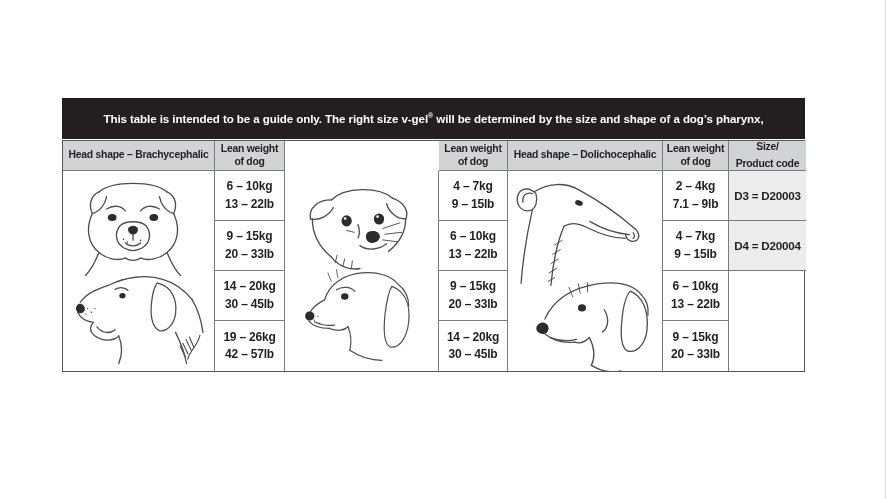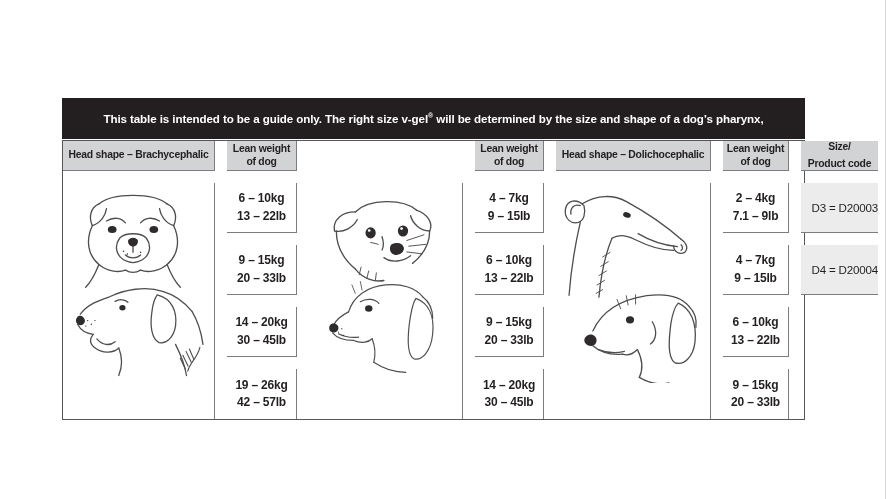--- a/index.html
+++ b/index.html
@@ -20,38 +20,37 @@
     display:flex;flex-direction:column;justify-content:center;text-align:center;
     font-size:11.6px;font-weight:bold;line-height:1.5;letter-spacing:-0.1px;
   }
   .banner sup{font-size:7px;vertical-align:super;line-height:0;}
   .grid{
     display:grid;
     grid-template-columns:152px 70px 154px 69px 155px 66px 77px;
     grid-template-rows:30px 50px 50px 50px 50px;
     border:1px solid var(--bd-dark);
     box-sizing:border-box;
-    gap:12px;
   }
   .cell{
     box-sizing:border-box;
     border-right:1px solid var(--bd);
     border-bottom:1px solid var(--bd);
     display:flex;flex-direction:column;align-items:center;justify-content:center;
     text-align:center;overflow:hidden;position:relative;background:#fff;
   }
   .c1{grid-column:1}.c2{grid-column:2}.c3{grid-column:3}.c4{grid-column:4}
   .c5{grid-column:5}.c6{grid-column:6}.c7{grid-column:7}
   .rowh{grid-row:1}.r1{grid-row:2}.r2{grid-row:3}.r3{grid-row:4}.r4{grid-row:5}
   .c7.cell{border-right:none;background:#ececed;}
   .r4.cell,.ic{border-bottom:none;}
   .hc{background:#d2d3d5;font-weight:bold;font-size:10.4px;line-height:1.18;letter-spacing:-0.25px;}
   .hc.c7{background:#d2d3d5;justify-content:space-between;}
   .wc{font-weight:bold;font-size:12px;line-height:1.45;letter-spacing:-0.2px;}
-  .sc{font-weight:normal;font-size:11.6px;letter-spacing:-0.2px;align-items:flex-end;}
+  .sc{font-weight:bold;font-size:11.6px;letter-spacing:-0.2px;}
   .ic{grid-row:2 / span 4;background:#fff;}
   .ic svg{position:absolute;}
   .sk{stroke:var(--sketch);fill:none;stroke-width:1.4;stroke-linecap:round;stroke-linejoin:round;}
   .skf{fill:#2f2b2c;stroke:none;}
 </style>
 </head>
 <body>
 
 <div class="page">
   <div class="vgel-table">

